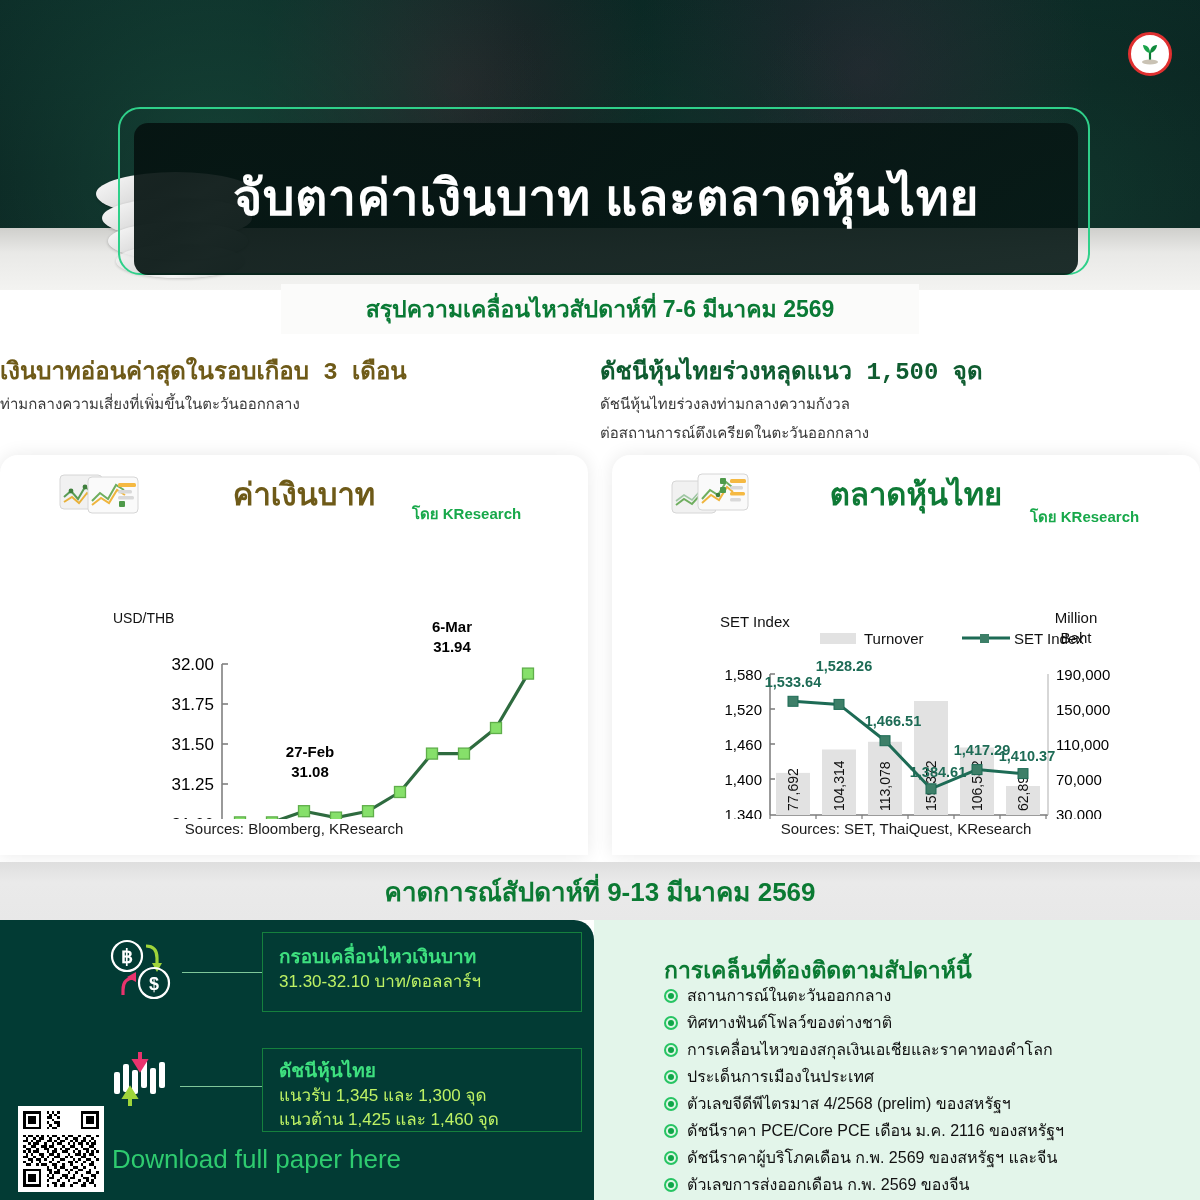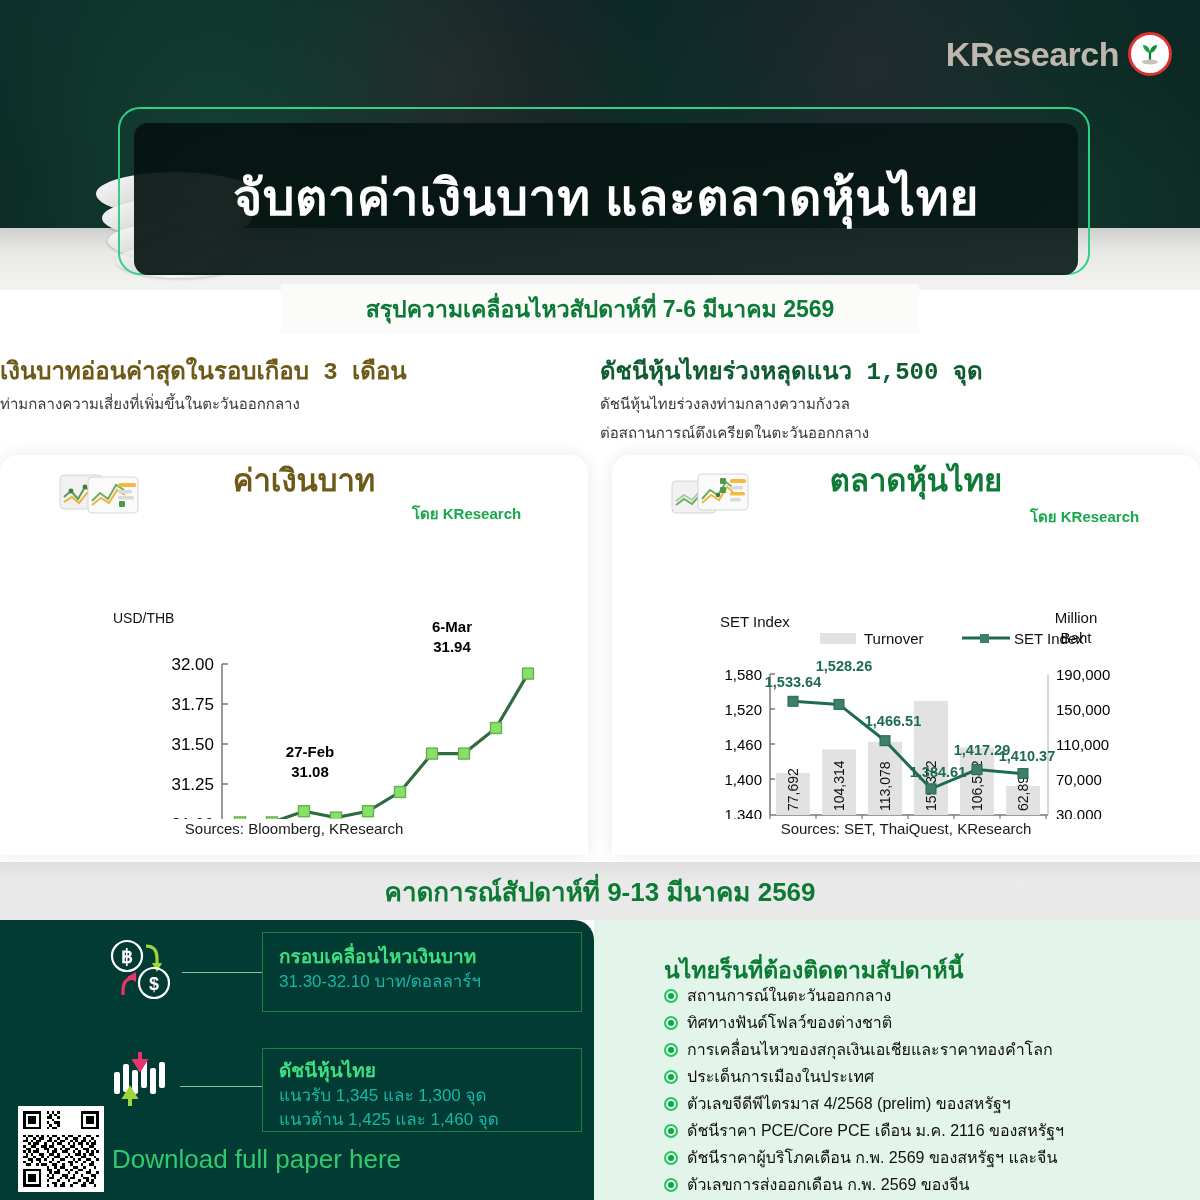--- a/index.html
+++ b/index.html
@@ -57,21 +57,21 @@
   .hl.right .hl-title { color:#0f5c30; }
   .hl-sub { font-size:15px; color:#3a3a3a; line-height:1.45; margin-top:7px; }
 
   
   .cards { position:absolute; left:0; top:455px; width:1200px; height:410px; }
   .card { position:absolute; top:0; height:400px; background:#fff;
     border-radius:18px 18px 0 0; box-shadow:0 0 18px rgba(0,0,0,.09); }
   .card.left  { left:0px;   width:588px; }
   .card.right { left:612px; width:588px; }
 
-  .card-head { position:relative; height:64px; display:flex; align-items:flex-start; }
+  .card-head { position:relative; height:64px; display:flex; align-items:flex-end; }
   .chart-icon { position:absolute; left:58px; top:16px; width:82px; height:46px; }
   .card-title { width:100%; text-align:center; font-size:31px; font-weight:bold; padding-left:20px; }
   .card.left  .card-title { color:#6e5a18; }
   .card.right .card-title { color:#0f7a36; }
   .by { position:absolute; font-size:15px; font-weight:bold; color:#17a84a; }
   .card.left  .by { left:412px; top:47px; }
   .card.right .by { left:418px; top:50px; }
   .src { position:absolute; bottom:18px; width:100%; text-align:center;
     font-size:15px; color:#1a1a1a; }
 
@@ -85,21 +85,21 @@
 
   
   .bottom { position:absolute; left:0; top:920px; width:1200px; height:280px; }
   .bot-left { position:absolute; left:0; top:0; width:594px; height:280px;
     background:#023b34; border-radius:0 20px 0 0; }
   .bot-right { position:absolute; left:594px; top:0; width:606px; height:280px;
     background:#e3f5ea; }
 
   .note-box { position:absolute; border:1px solid #15803d; }
   .note-title { font-size:19px; font-weight:bold; color:#3ee07f; line-height:1.3; }
-  .note-line { font-size:17px; color:#14b8a6; line-height:1.42; }
+  .note-line { font-size:17px; color:#bef264; line-height:1.42; }
   .connector { position:absolute; height:1px; background:#7fc79a; }
 
   .qr { position:absolute; left:18px; top:186px; width:86px; height:86px; background:#fff; padding:5px; }
   .dl { position:absolute; left:112px; top:224px; font-size:26px; color:#2ecb6f; }
 
   .watch-title { position:absolute; left:664px; top:32px; font-size:23px;
     font-weight:bold; color:#0b7a33; }
   .bullets { position:absolute; left:664px; top:66px; width:530px; }
   .bullet { display:flex; align-items:flex-start; gap:9px; margin-bottom:7px; }
   .bdot { width:14px; height:14px; border-radius:50%; flex:0 0 14px; margin-top:3px;
@@ -114,21 +114,20 @@
 <div class="hero">
   <div class="hero-band"></div>
   <div class="coins">
     <div class="coin c1"></div>
       <div class="coin c2"></div>
     <div class="coin c3"></div>
       <div class="coin c4"></div>
   </div>
 
   <div class="logo">
-    <span class="logo-text">KResearch</span>
     <span class="logo-mark">
       <svg width="28" height="28" viewBox="0 0 28 28">
         <path d="M14 21 L14 12" stroke="#0a7a35" stroke-width="2.2" fill="none"></path>
         <path d="M14 13 C8 12 7 6 7 5 C12 5 14 9 14 13 Z" fill="#1aa34a"></path>
         <path d="M14 13 C20 12 21 6 21 5 C16 5 14 9 14 13 Z" fill="#0f8a3c"></path>
         <ellipse cx="14" cy="22" rx="8" ry="2.6" fill="#c9c2b4"></ellipse>
       </svg>
     </span>
   </div>
 
@@ -582,21 +581,21 @@
           <rect x="18" y="28" width="1" height="1"></rect>
             <rect x="22" y="28" width="2" height="1"></rect>
             <rect x="27" y="28" width="1" height="1"></rect>
         </g>
       </svg>
     </span>
     <div class="dl">Download full paper here</div>
   </div>
 
   <div class="bot-right">
-    <div class="watch-title" style="position:absolute;left:70px;top:32px;">นไทยร็นที่ต้องติดตามสัปดาห์นี้</div>
+    <div class="watch-title" style="position:absolute;left:70px;top:32px;">การเคล็นที่ต้องติดตามสัปดาห์นี้</div>
     <div class="bullets" style="position:absolute;left:70px;top:66px;width:530px;">
       <div class="bullet">
         <span class="bdot">
             <i></i>
           </span>
         <span class="btext">สถานการณ์ในตะวันออกกลาง</span>
       </div>
       <div class="bullet">
         <span class="bdot">
             <i></i>

